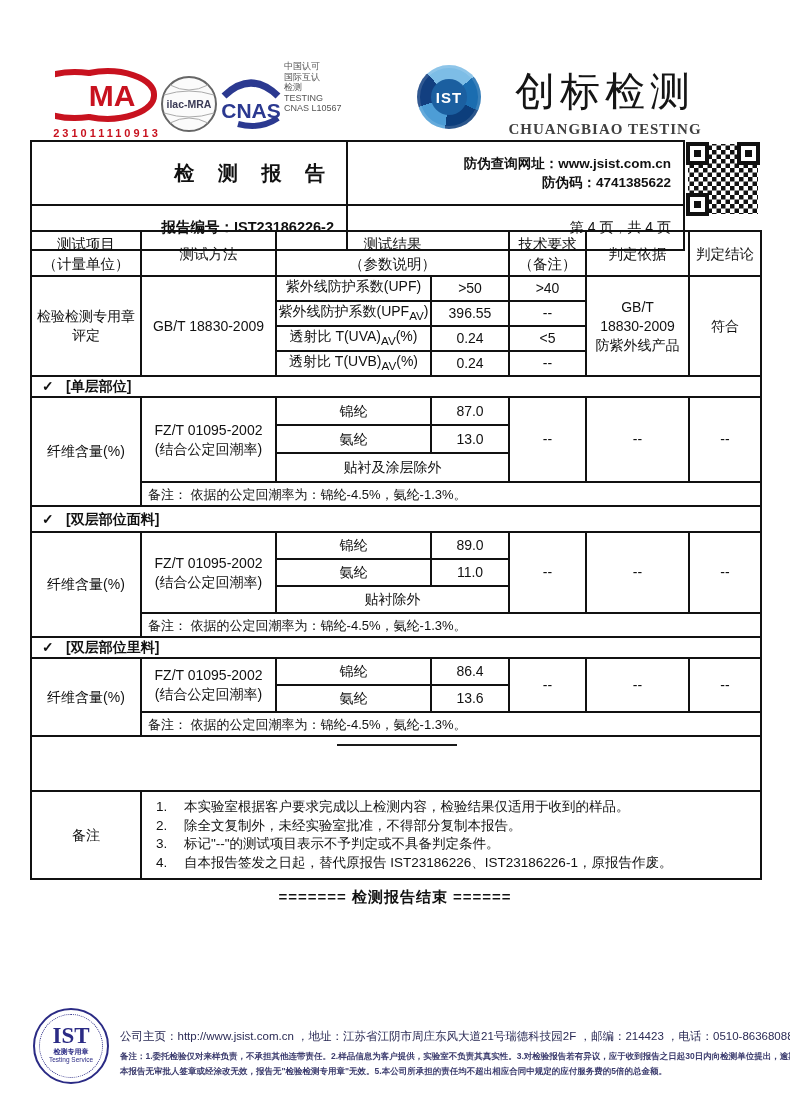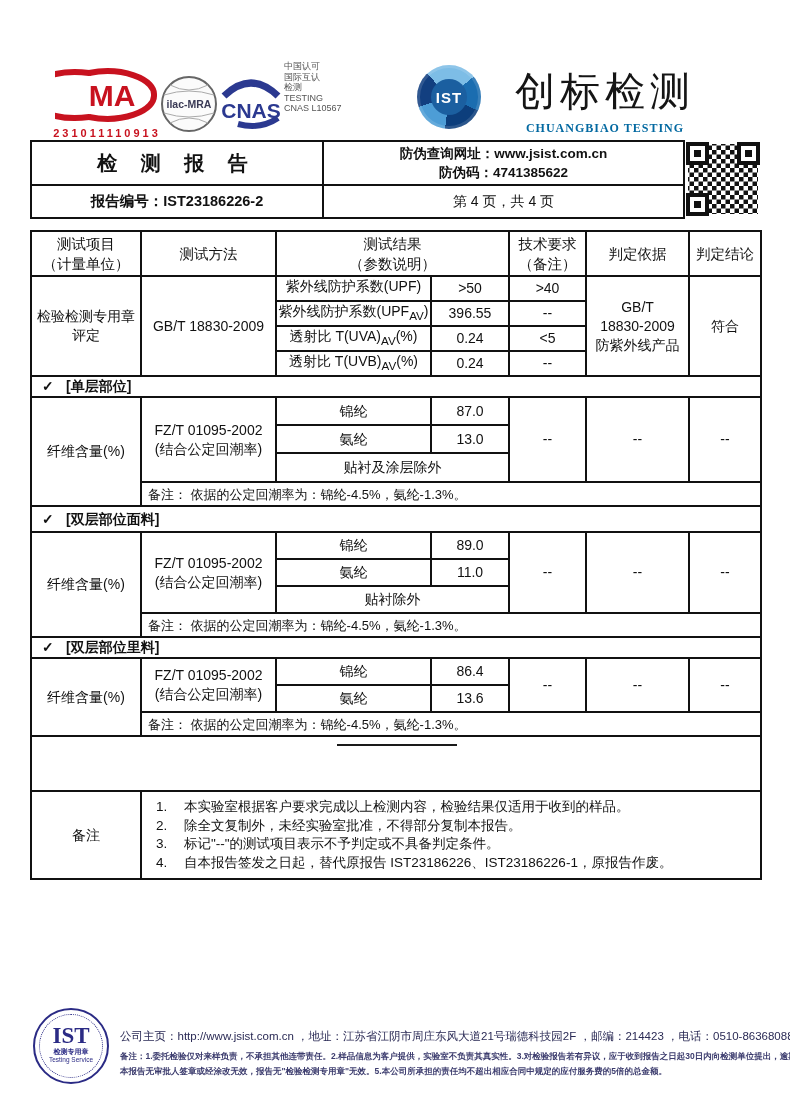--- a/index.html
+++ b/index.html
@@ -14,25 +14,25 @@
   .cnas{position:absolute;left:220px;top:70px;}
   .cnas-side{position:absolute;left:284px;top:53px;font-size:9px;line-height:10.5px;color:#555;}
   .ist-swirl{position:absolute;left:417px;top:57px;width:64px;height:64px;border-radius:50%;
              background:conic-gradient(#7dbde6 0 14%,#1b6db0 14% 32%,#0c3e7c 32% 52%,#4d9dd6 52% 70%,#123f80 70% 88%,#7dbde6 88% 100%);
              box-shadow:inset 0 0 0 3px #fff2;}
   .ist-swirl .ist-core{position:absolute;left:14px;top:14px;width:36px;height:36px;border-radius:50%;
              background:#1b5fa0;display:flex;align-items:center;justify-content:center;
              color:#fff;font-weight:bold;font-size:15px;letter-spacing:1px;}
   .brand{position:absolute;left:505px;top:56px;width:200px;text-align:center;}
   .brand-cn{font-family:"Liberation Serif",serif;font-size:40px;letter-spacing:5px;color:#151515;white-space:nowrap;}
-  .brand-en{margin-top:2px;font-family:"Liberation Serif",serif;font-weight:bold;font-size:12px;letter-spacing:1px;color:#0369a1;white-space:nowrap;}
+  .brand-en{margin-top:2px;font-family:"Liberation Serif",serif;font-weight:bold;font-size:15px;letter-spacing:1px;color:#404040;white-space:nowrap;}
 
   
   .rbar{position:absolute;left:30px;top:140px;width:655px;border-collapse:collapse;table-layout:fixed;}
-  .rbar td{border:2px solid #111;text-align:center;vertical-align:middle;padding:0;}
+  .rbar td{border:2px solid #111;text-align:right;vertical-align:middle;padding:12px;}
   .rbar .c1{width:290px;}
   .rbar-title{font-size:20px;font-weight:bold;letter-spacing:9px;}
   .rbar-af{font-size:13.5px;line-height:19px;font-weight:bold;}
   .rbar-no{font-size:14.5px;font-weight:bold;}
   .rbar-page{font-size:14px;}
   .qr{position:absolute;left:685px;top:141px;}
 
   
   .mt{position:absolute;left:30px;top:230px;width:730px;border-collapse:collapse;table-layout:fixed;}
   .mt td,.mt th{border:2px solid #111;padding:0;text-align:center;vertical-align:middle;
@@ -310,20 +310,21 @@
             </div>
         <div class="note-line">
               <span class="num">4.</span>
               <span>自本报告签发之日起，替代原报告 IST23186226、IST23186226-1，原报告作废。</span>
             </div>
       </td>
     </tr>
   </tbody>
     </table>
 
+  <div class="end-line">======= 检测报告结束 ======</div>
 
   <div class="stamp">
     <div class="stamp-inner"></div>
     <div class="stamp-ist">IST</div>
     <div class="stamp-s1">检测专用章</div>
     <div class="stamp-s2">Testing Service</div>
   </div>
   <div class="foot-text">
     <div class="foot-contact">公司主页：http://www.jsist.com.cn ，地址：江苏省江阴市周庄东风大道21号瑞德科技园2F ，邮编：214423 ，电话：0510-86368088 ，传真：0510-86369388</div>
     <div class="foot-note">备注：1.委托检验仅对来样负责，不承担其他连带责任。2.样品信息为客户提供，实验室不负责其真实性。3.对检验报告若有异议，应于收到报告之日起30日内向检测单位提出，逾期不再受理。4.</div>

